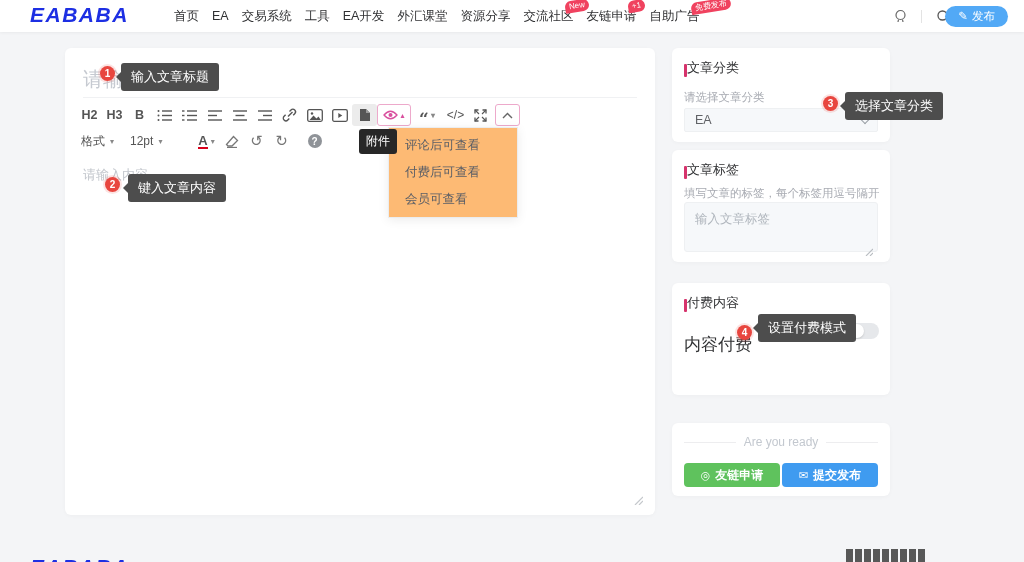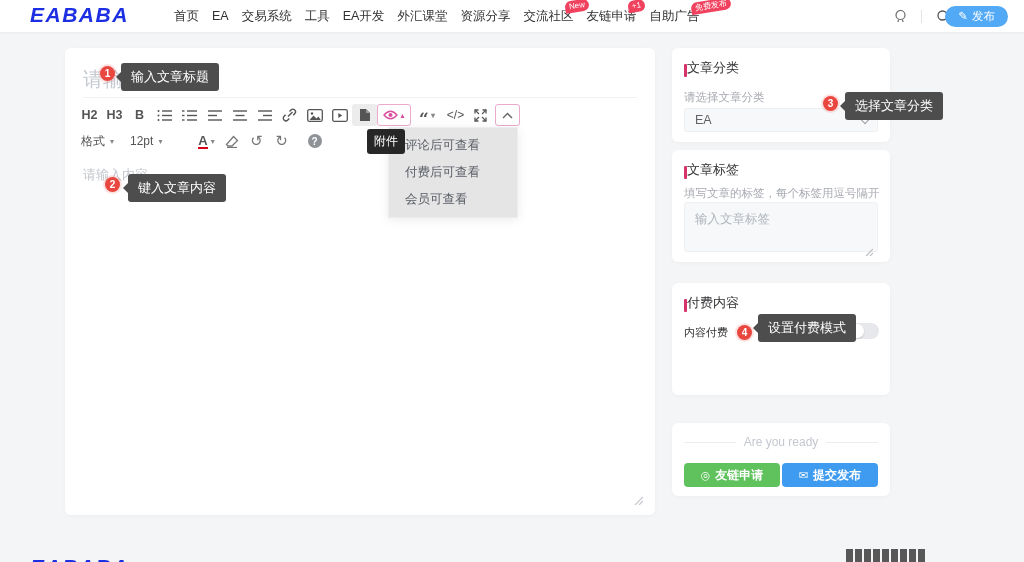--- a/index.html
+++ b/index.html
@@ -40,40 +40,40 @@
   .tb-size { margin-left:8px; width:54px; }
   .tb-color { margin-left:14px; font-weight:bold; }
   .tb-color .A { border-bottom:2px solid #d9001b; line-height:1; font-size:13px; }
   .tb-plain { font-weight:normal; font-size:15px; color:#777; }
   .help-circle { width:14px; height:14px; border-radius:50%; background:#8f9398; color:#fff; font-size:10px; font-weight:bold; display:flex; align-items:center; justify-content:center; }
 
   .content-placeholder { position:absolute; left:18px; top:118px; font-size:13px; color:#c2c6cc; }
   .resize-handle { position:absolute; right:12px; top:443px; }
 
   
-  .vis-menu { position:absolute; left:323px; top:79px; width:130px; background:#e5e5e5; border:1px solid #ebedef; box-shadow:0 2px 10px rgba(0,0,0,.08); z-index:6; padding:4px 0; }
+  .vis-menu { position:absolute; left:323px; top:79px; width:130px; background:#fdba74; border:1px solid #ebedef; box-shadow:0 2px 10px rgba(0,0,0,.08); z-index:6; padding:4px 0; }
   .vis-item { padding:5px 16px; font-size:12.5px; color:#5a5e66; cursor:pointer; white-space:nowrap; }
 
   
   .tooltip { position:absolute; background:#4d4d4d; color:#fff; font-size:13px; padding:5px 10px; border-radius:3px; white-space:nowrap; z-index:7; }
   .tooltip.arrow-left::before { content:""; position:absolute; left:-5px; top:50%; margin-top:-5px; border:5px solid transparent; border-right-color:#4d4d4d; border-left:none; }
   .tooltip.dark { background:#272727; font-size:12px; padding:4px 7px; }
   .step-badge { position:absolute; width:15px; height:15px; border-radius:50%; background:#e8463f; color:#fff; font-size:10px; font-weight:bold; display:flex; align-items:center; justify-content:center; z-index:8; box-shadow:0 0 0 2px rgba(232,70,63,.15); }
 
   
   .side-card { left:672px; width:218px; }
   .side-title { position:absolute; left:12px; top:11px; display:flex; align-items:flex-end; font-size:13px; color:#303133; }
   .side-bar-accent { width:3px; height:13px; background:#d6336c; border-radius:1px; }
   .side-hint { position:absolute; left:12px; font-size:11.5px; color:#a8abb2; }
   .side-select { position:absolute; left:12px; width:194px; height:24px; background:#f6f8fa; border:1px solid #eef0f2; border-radius:2px; display:flex; align-items:center; padding:0 10px; font-size:12.5px; color:#606266; cursor:pointer; }
   .chev-down { position:absolute; right:9px; top:8px; width:6px; height:6px; border-right:1px solid #9aa0a6; border-bottom:1px solid #9aa0a6; transform:rotate(45deg); }
   .side-textarea { position:absolute; left:12px; width:194px; background:#f6f8fa; border:1px solid #eef0f2; border-radius:3px; font-family:inherit; font-size:12.5px; color:#606266; padding:8px 10px; resize:none; outline:none; }
   .side-textarea::placeholder { color:#b0b6bd; }
   .ta-handle { position:absolute; }
-  .paid-label { position:absolute; left:12px; top:42px; font-size:11px; color:#303133; }
+  .paid-label { position:absolute; left:12px; top:50px; font-size:17px; color:#303133; }
   .toggle { position:absolute; left:177px; top:40px; width:30px; height:16px; border-radius:8px; background:#e6e8eb; cursor:pointer; }
   .toggle .knob { position:absolute; left:1px; top:1px; width:14px; height:14px; border-radius:50%; background:#fff; box-shadow:0 1px 2px rgba(0,0,0,.15); }
   .paid-desc { position:absolute; left:12px; top:67px; width:196px; font-size:11.5px; color:#9ca3ab; line-height:1.65; }
 
   .ready-row { position:absolute; left:12px; right:12px; top:12px; display:flex; align-items:center; gap:8px; color:#c3c8cf; font-size:12px; }
   .ready-row::before, .ready-row::after { content:""; flex:1; height:1px; background:#ededef; }
   .btn-row { position:absolute; left:12px; right:12px; top:40px; display:flex; gap:2px; }
   .action-btn { flex:1; height:24px; display:flex; align-items:center; justify-content:center; gap:5px; color:#fff; font-size:12px; font-weight:bold; border-radius:4px; cursor:pointer; }
   .btn-save { background:#5fc25d; }
   .btn-submit { background:#3f9bf0; }
@@ -268,21 +268,21 @@
 
   <div class="resize-handle">
     <svg width="10" height="10" viewBox="0 0 10 10">
         <g stroke="#c5c8cc" stroke-width="1.2">
           <line x1="2" y1="10" x2="10" y2="2"></line>
           <line x1="6" y1="10" x2="10" y2="6"></line>
         </g>
       </svg>
   </div>
 
-  <div class="tooltip dark" style="left:294px; top:81px;margin-left:8px;">附件</div>
+  <div class="tooltip dark" style="left:294px; top:81px;">附件</div>
 
   <div class="vis-menu">
     <div class="vis-item">评论后可查看</div>
     <div class="vis-item">付费后可查看</div>
     <div class="vis-item">会员可查看</div>
   </div>
 </div>
 
 <div class="step-badge" style="left:100px; top:66px;">1</div>
 <div class="tooltip arrow-left" style="left:121px; top:63px;">输入文章标题</div>

